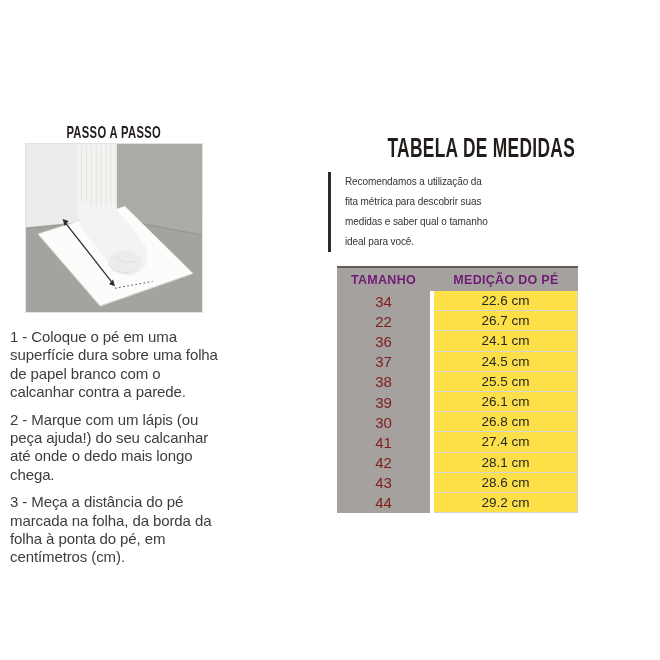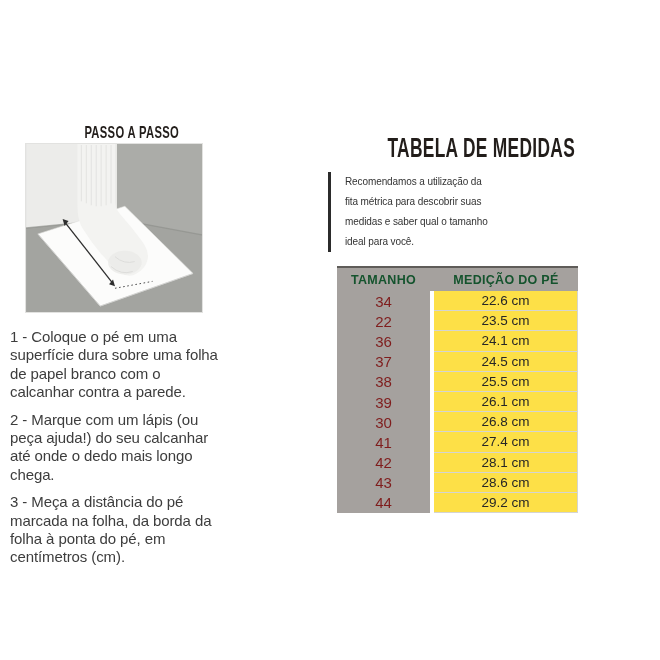--- a/index.html
+++ b/index.html
@@ -1,39 +1,39 @@
 <!DOCTYPE html>
 <html style="--table-gray: #a5a19e; --table-top-border: #5f5c59; --cell-border: #d4d4d2; --bar-dark: #2b2b2b; --photo-border: #e2e2e0;"><head>
 <meta charset="utf-8">
 <style>
   * { margin:0; padding:0; box-sizing:border-box; }
   html,body { background:#ffffff; }
   body { width:660px; height:660px; position:relative; font-family:"Liberation Sans", sans-serif; color:#3a3a3a; }
   .abs { position:absolute; }
 
   
-  .left-title-wrap { left:25px; top:123px; width:178px; text-align:right; }
+  .left-title-wrap { left:25px; top:123px; width:178px; text-align:center; }
   .condensed { display:inline-block; font-weight:700; color:#221d1a; white-space:nowrap; }
   .left-title-wrap .condensed { font-size:17px; transform:scaleX(.66); letter-spacing:.5px; }
 
   .photo { left:25px; top:143px; width:178px; height:170px; border:1px solid var(--photo-border,#e2e2e0); }
   .steps { left:10px; top:328px; width:238px; }
   .steps p { font-size:15px; line-height:18.4px; letter-spacing:-.1px; color:#3d3d3d; white-space:pre-line; margin:0 0 9px 0; }
 
   
   .right-title-wrap { left:330px; top:132px; width:248px; text-align:center; }
   .right-title-wrap .condensed { font-size:28px; transform:scaleX(.62); letter-spacing:.5px; }
 
   .intro { left:328px; top:172px; width:252px; border-left:3px solid var(--bar-dark,#2b2b2b); padding-left:14px; }
   .intro p { font-size:10px; line-height:20px; letter-spacing:-.1px; color:#333333; white-space:pre-line; }
 
   
   .size-table { left:337px; top:266px; width:241px; border-top:2px solid var(--table-top-border,#5f5c59); }
   .t-head { display:grid; grid-template-columns:93px 4px 144px; height:23px; background:var(--table-gray,#a5a19e); }
-  .t-head .hcell { display:flex; align-items:center; justify-content:center; font-size:12.5px; font-weight:700; color:#14532d; letter-spacing:.3px; }
+  .t-head .hcell { display:flex; align-items:center; justify-content:center; font-size:12.5px; font-weight:700; color:#701a75; letter-spacing:.3px; }
   .t-row { display:grid; grid-template-columns:93px 4px 144px; height:20.2px; }
   .t-row .size-cell { background:var(--table-gray,#a5a19e); display:flex; align-items:center; justify-content:center; font-size:15px; color:#7f1d1d; }
   .t-row .gap-cell { background:#ffffff; }
   .t-row .meas-cell { background:#fde047; border-bottom:1px solid var(--cell-border,#d4d4d2); border-right:1px solid var(--cell-border,#d4d4d2); display:flex; align-items:center; justify-content:center; font-size:13.5px; color:#262626; }
 </style>
 </head>
 <body>
 
 <div class="abs left-title-wrap">
   <span class="condensed">PASSO A PASSO</span>
@@ -105,21 +105,21 @@
     <div class="hcell">MEDIÇÃO DO PÉ</div>
   </div>
   <div class="t-row">
     <div class="size-cell">34</div>
     <div class="gap-cell"></div>
     <div class="meas-cell">22.6 cm</div>
   </div>
   <div class="t-row">
     <div class="size-cell">22</div>
     <div class="gap-cell"></div>
-    <div class="meas-cell">23.5 cm</div>
+    <div class="meas-cell">26.7 cm</div>
   </div>
   <div class="t-row">
     <div class="size-cell">36</div>
     <div class="gap-cell"></div>
     <div class="meas-cell">24.1 cm</div>
   </div>
   <div class="t-row">
     <div class="size-cell">37</div>
     <div class="gap-cell"></div>
     <div class="meas-cell">24.5 cm</div>

